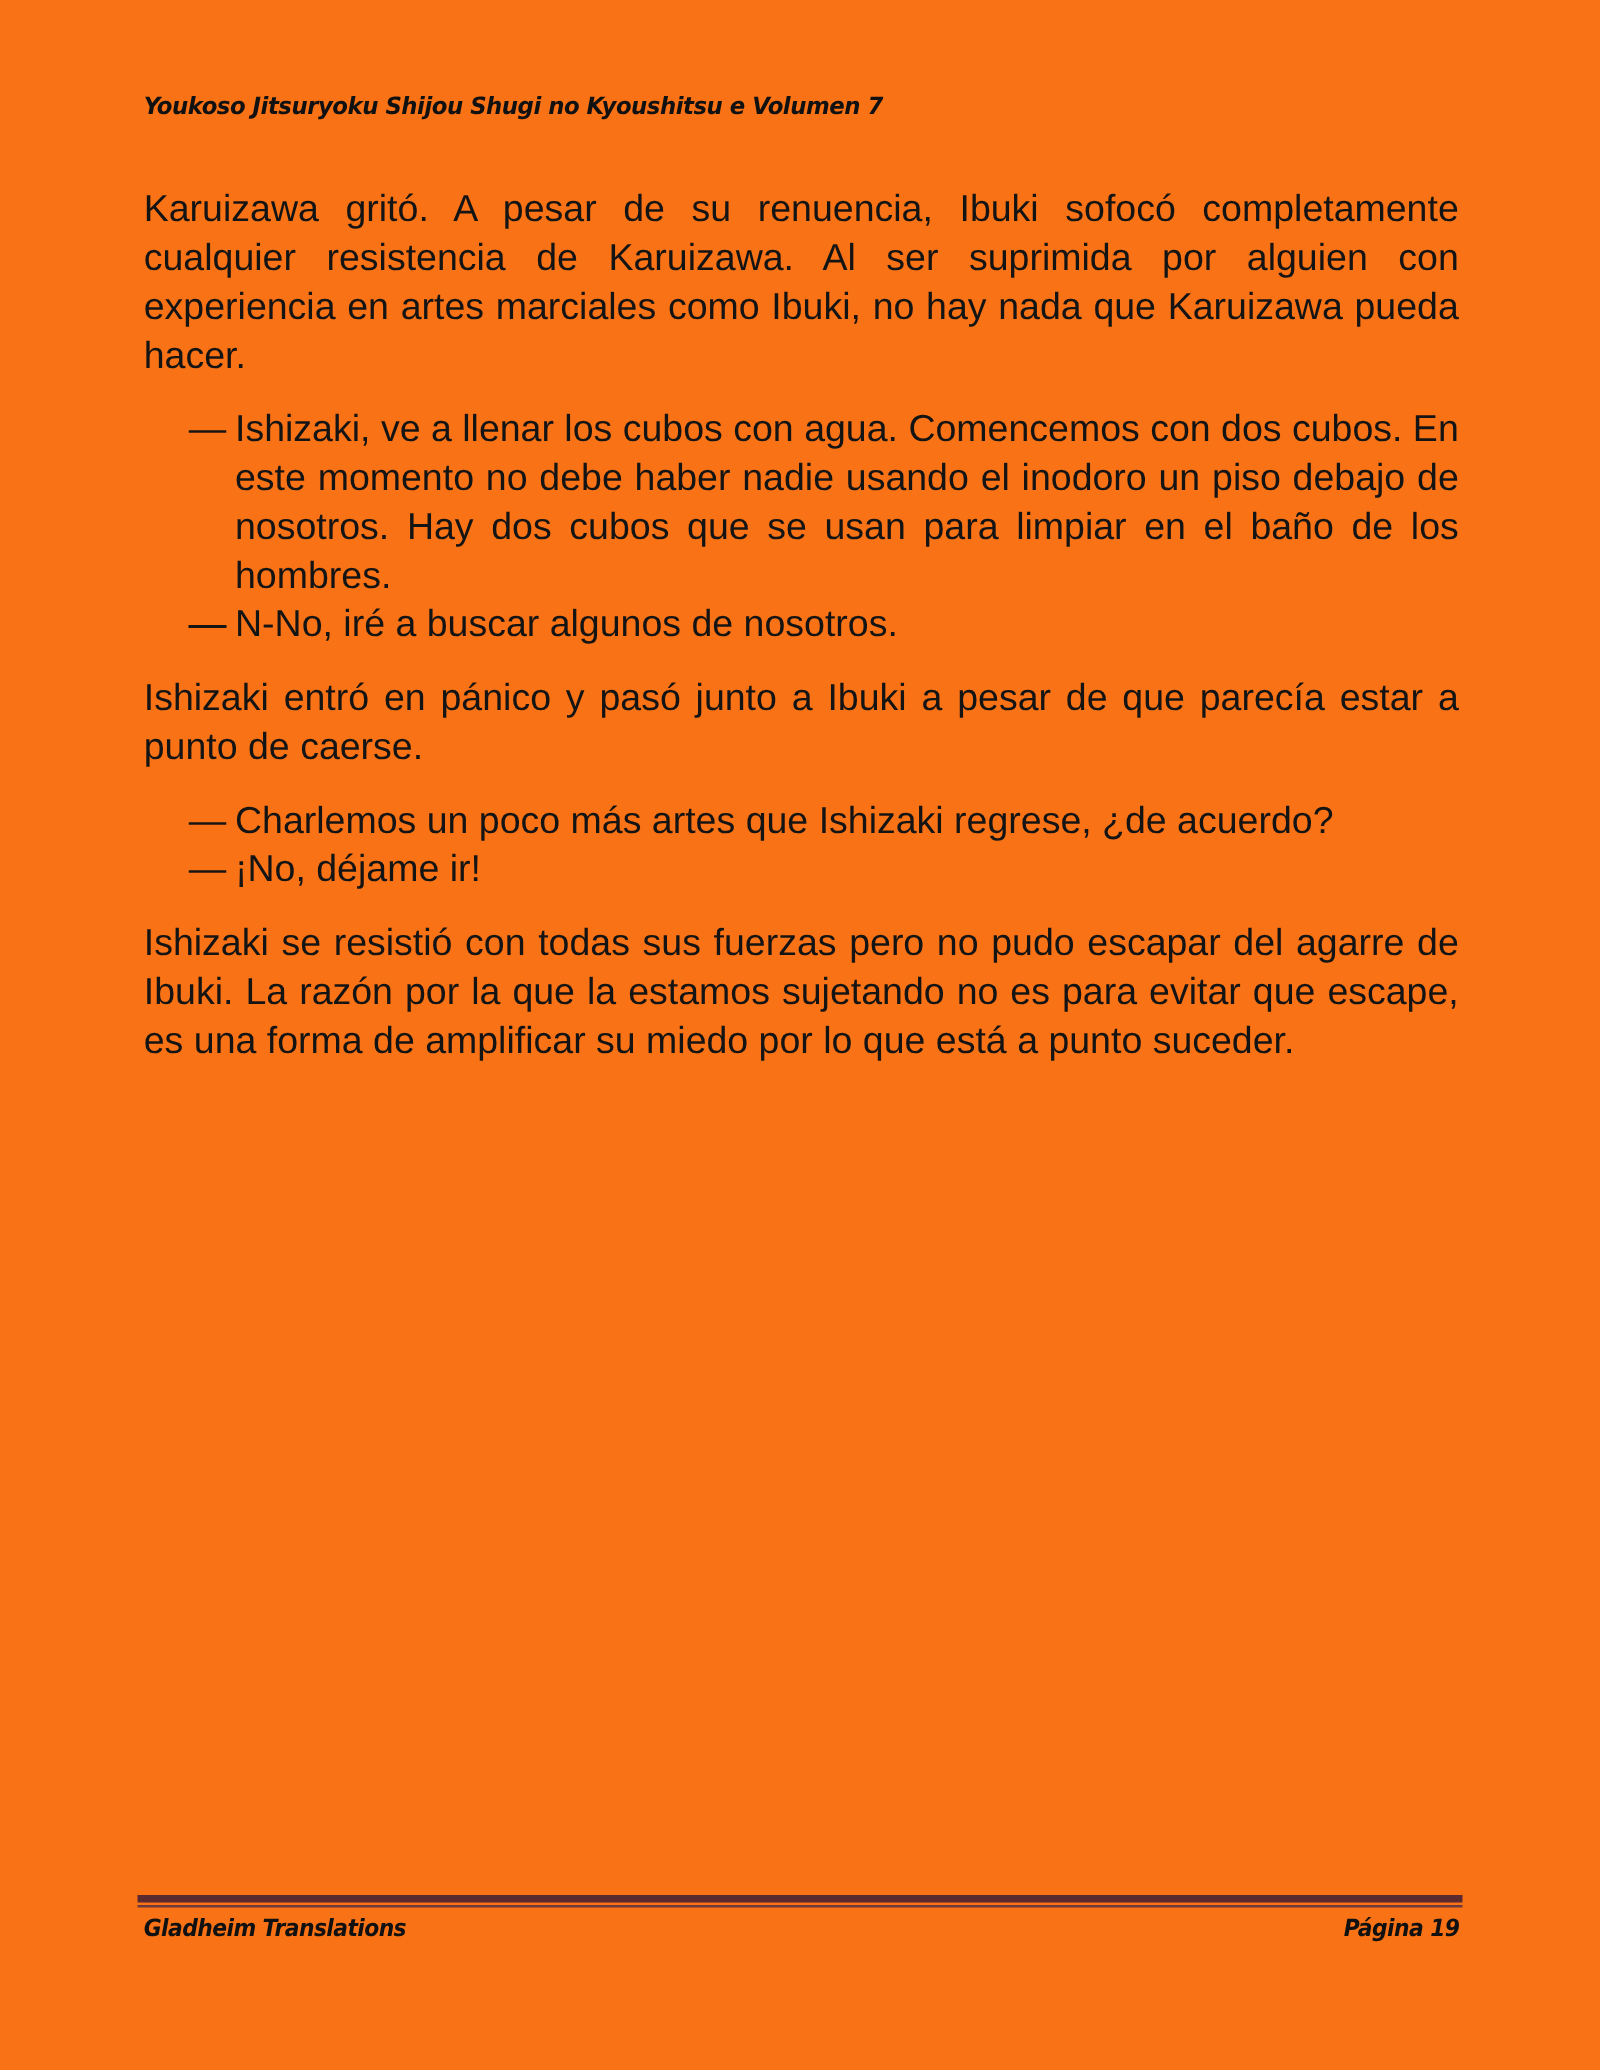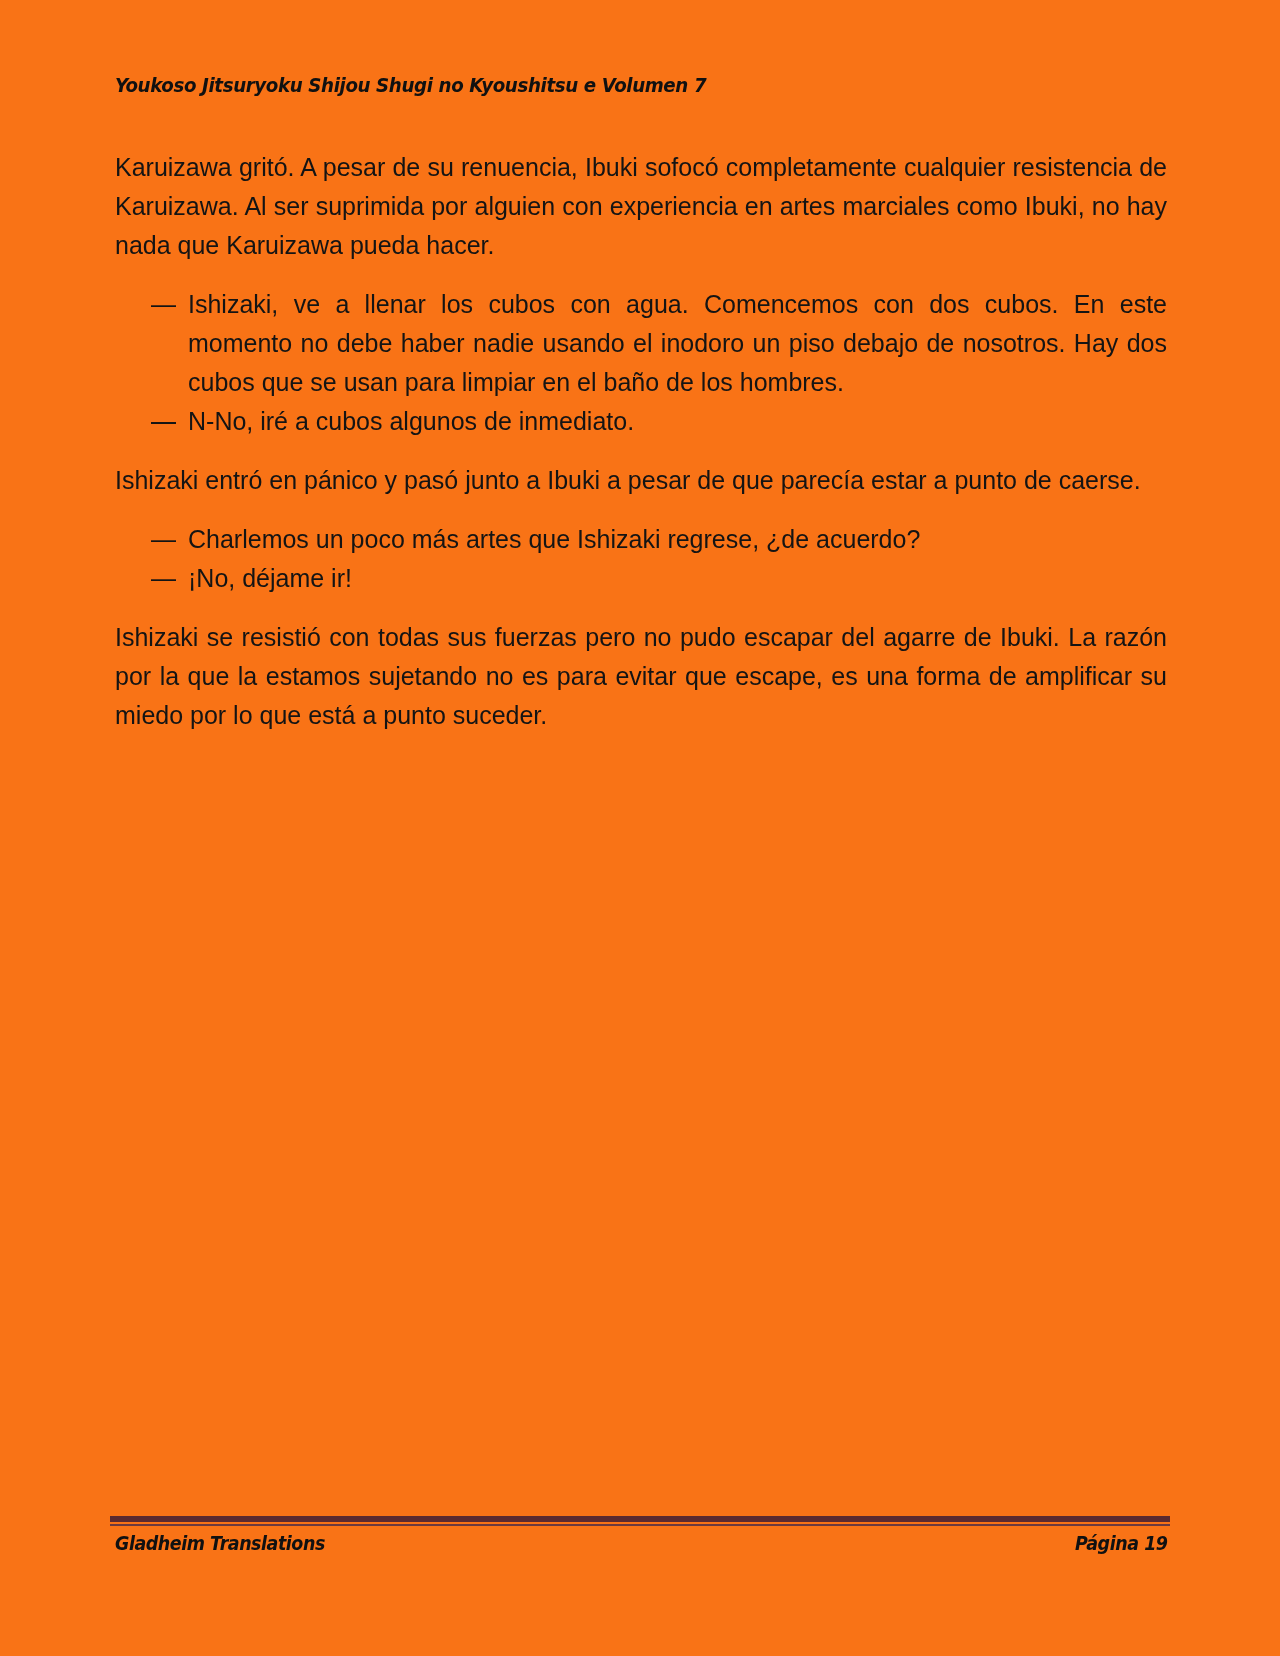--- a/index.html
+++ b/index.html
@@ -6,21 +6,21 @@
   body { width: 1280px; height: 1656px; position: relative; overflow: hidden; color: #111; }
   .page { position: absolute; left: 0; top: 0; width: 1280px; height: 1656px; background: #f97316; }
   .running-header {
     position: absolute; left: 115px; top: 74px;
     font-family: "DejaVu Sans", sans-serif; font-weight: bold; font-style: italic;
     font-size: 19px; letter-spacing: -0.4px; color: #111;
     transform: scaleX(0.96); transform-origin: left center;
   }
   .body-text {
     position: absolute; left: 115px; top: 148px; width: 1052px;
-    font-family: "Liberation Sans", sans-serif; font-size: 25px; line-height: 39px;
+    font-family: "Liberation Sans", sans-serif; font-size: 30px; line-height: 39px;
     color: #141414;
   }
   .para { margin: 0; text-align: justify; }
   .para + .dialogue, .dialogue + .para { margin-top: 20px; }
   .dialogue { margin: 0; padding: 0; list-style: none; }
   .dialogue-line { position: relative; padding-left: 73px; text-align: justify; }
   .dash { position: absolute; left: 36px; top: 0; }
   .footer-rule {
     position: absolute; left: 110px; top: 1516px; width: 1060px; height: 6px; background: #5b2a2f;
   }
@@ -51,21 +51,21 @@
         <span>Ishizaki, ve a llenar los cubos con agua. Comencemos con dos cubos. En este momento no debe haber nadie usando el inodoro un piso debajo de nosotros. Hay dos cubos que se usan para limpiar en el baño de los hombres.</span>
       </li>
       <li class="dialogue-line">
         <span class="dash">—</span>
       </li>
       <li class="dialogue-line">
         <span class="dash">—</span>
       </li>
       <li class="dialogue-line">
         <span class="dash">—</span>
-        <span>N-No, iré a cubos algunos de inmediato.</span>
+        <span>N-No, iré a buscar algunos de nosotros.</span>
       </li>
     </ul>
 
     <p class="para">Ishizaki entró en pánico y pasó junto a Ibuki a pesar de que parecía estar a punto de caerse.</p>
 
     <ul class="dialogue">
       <li class="dialogue-line">
         <span class="dash">—</span>
         <span>Charlemos un poco más artes que Ishizaki regrese, ¿de acuerdo?</span>
       </li>

